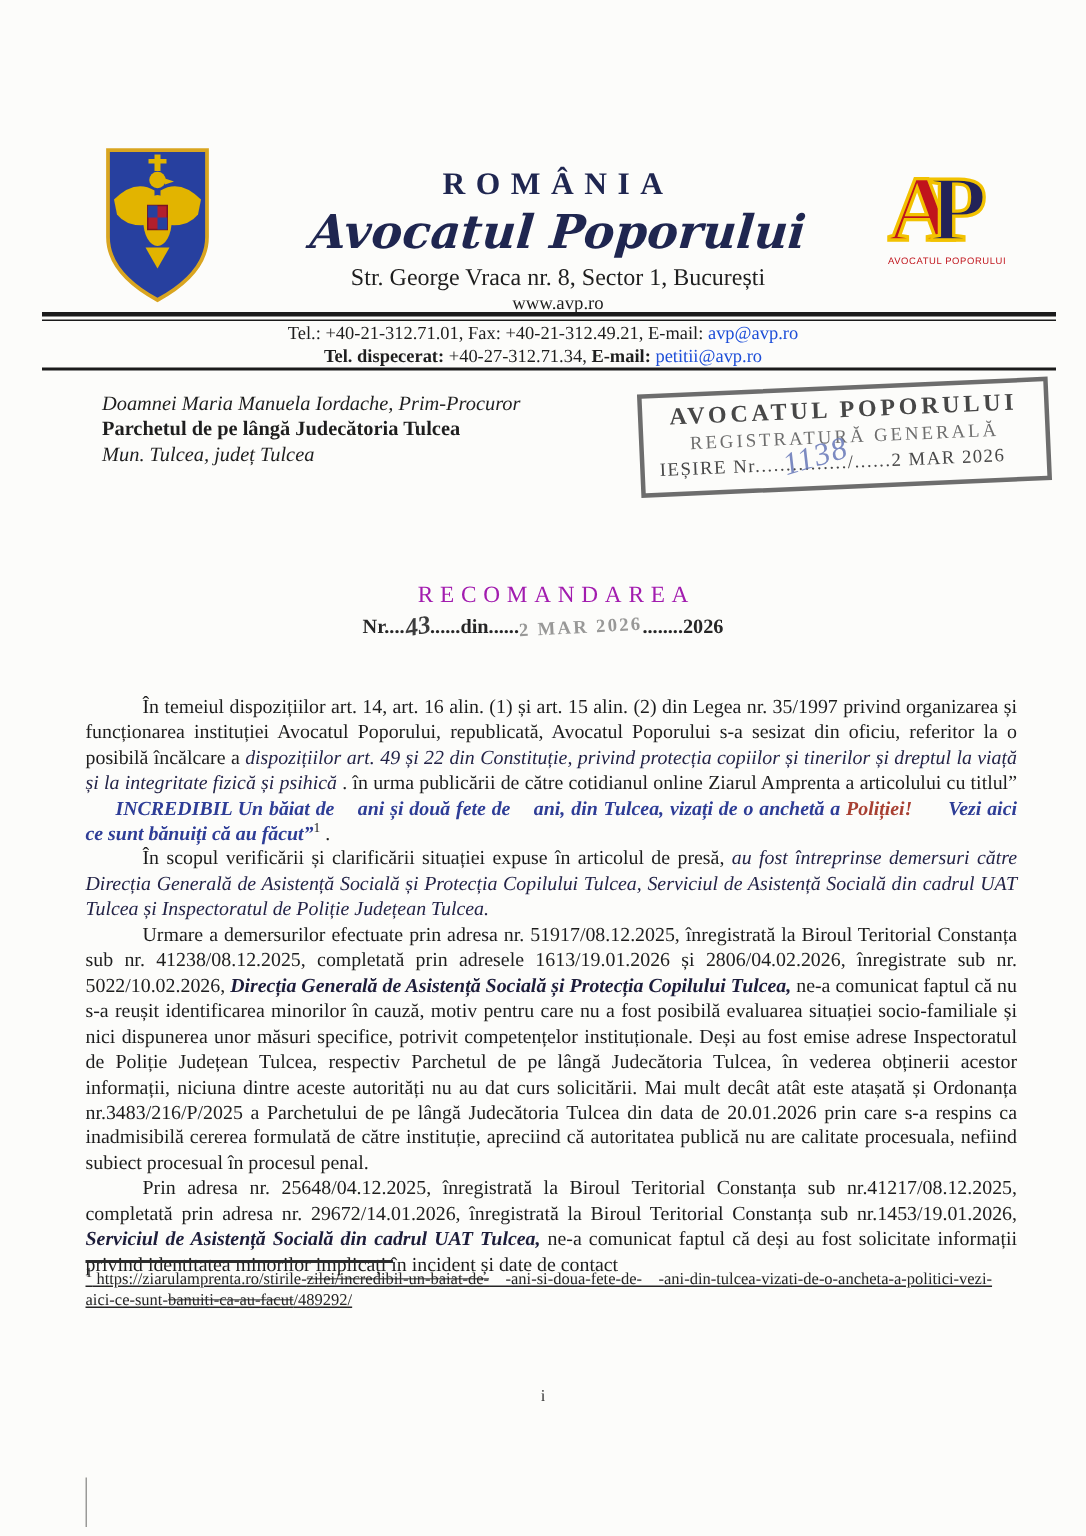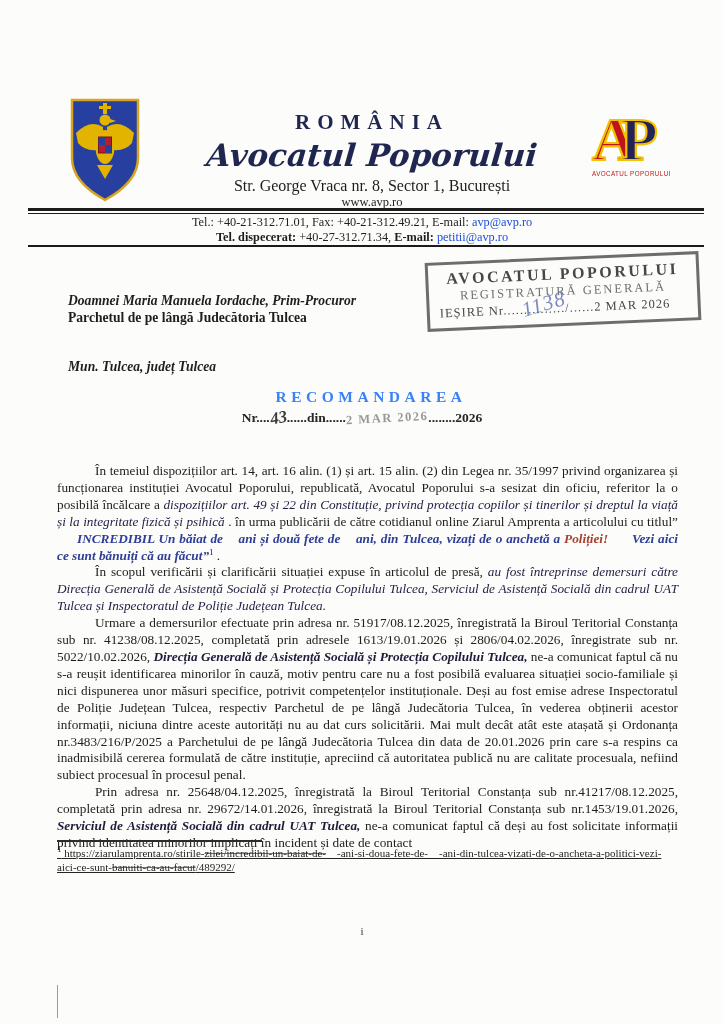--- a/index.html
+++ b/index.html
@@ -22,37 +22,37 @@
   .rule-thick { position:absolute; left:28px; right:20px; top:208px; height:6px;
                 border-top:3px solid #1b1b1b; border-bottom:1px solid #1b1b1b; box-sizing:border-box; }
   .contact { position:absolute; left:0; right:0; top:215px; text-align:center;
              font-size:12.3px; line-height:15px; color:#1e1e1e; }
   .rule-thin { position:absolute; left:28px; right:20px; top:245px; height:2px; background:#1b1b1b; }
   .link-blue { color:#1d4ed8; }
   .bold { font-weight:700; }
 
   
   .recipient { position:absolute; left:68px; top:261px; font-size:13.6px; line-height:16.8px; }
-  .r-bi { font-weight:700; font-style:italic;margin-top:32px; }
+  .r-bi { font-weight:400; font-style:italic; }
   .r-b  { font-weight:700; }
 
   
   .registry-stamp { position:absolute; left:426px; top:257px; width:252px; padding:5px 8px 7px;
                     border:3px solid rgba(62,62,62,0.75); transform:rotate(-2.5deg);
                     color:#474747; text-align:center; background:rgba(255,255,255,0.0); }
   .stamp-l1 { font-size:16px; font-weight:700; letter-spacing:2.5px; white-space:nowrap; }
   .stamp-l2 { font-size:12.5px; letter-spacing:2px; opacity:.78; margin-top:1px; white-space:nowrap; }
   .stamp-l3 { font-size:12.5px; letter-spacing:1px; margin-top:2px; position:relative;
               text-align:left; padding-left:2px; white-space:nowrap; }
   .stamp-hw { position:absolute; left:84px; top:-10px; font-size:21px; color:#6677b8;
               transform:rotate(-14deg); font-style:italic; opacity:.85; }
 
   
   .title-block { position:absolute; left:0; right:0; top:388px; text-align:center; }
-  .doc-title { font-size:15.5px; font-weight:700; letter-spacing:4.5px; color:#3b82f6;margin-left:18px; }
+  .doc-title { font-size:15.5px; font-weight:400; letter-spacing:4.5px; color:#a21caf;margin-left:18px; }
   .nr-line { font-size:13.5px; font-weight:700; margin-top:1px; color:#262626; }
   .hw-no { display:inline-block; font-size:17px; font-style:italic; font-weight:600;
            color:#3c3c3c; transform:rotate(-10deg) translateY(1px); }
   .inline-stamp-date { display:inline-block; color:rgba(90,90,90,0.62); letter-spacing:1.5px;
                        transform:rotate(-3deg); font-weight:600; font-size:12.5px; }
 
   
   .body-text { position:absolute; left:57px; right:46px; top:463px;
                text-align:justify; font-size:13.25px; line-height:16.9px; color:#1d1d1d; }
   .body-text p { margin:0; text-indent:38px; }

